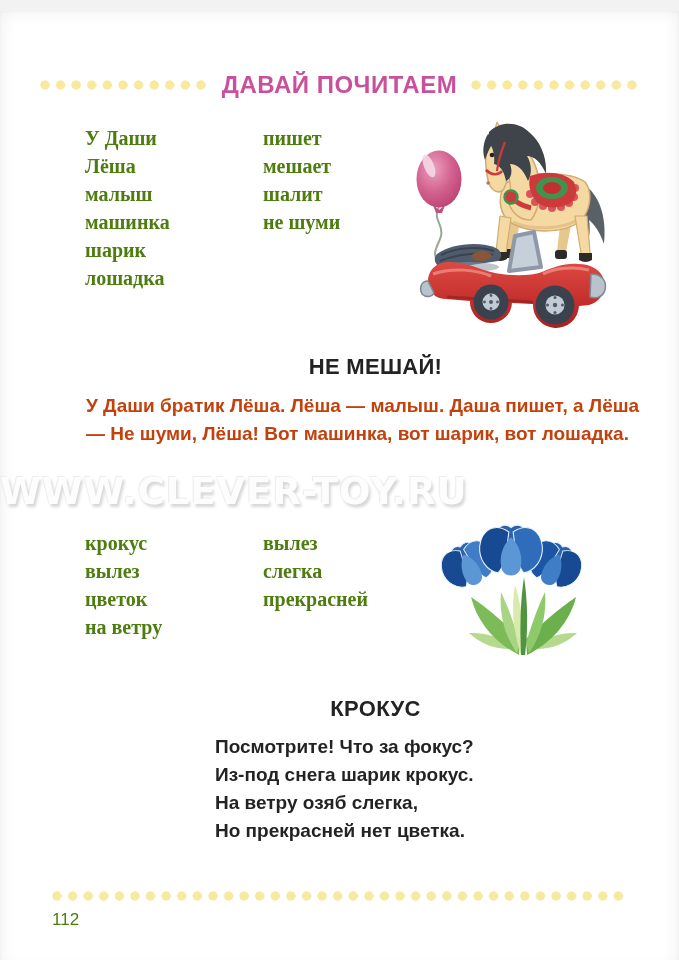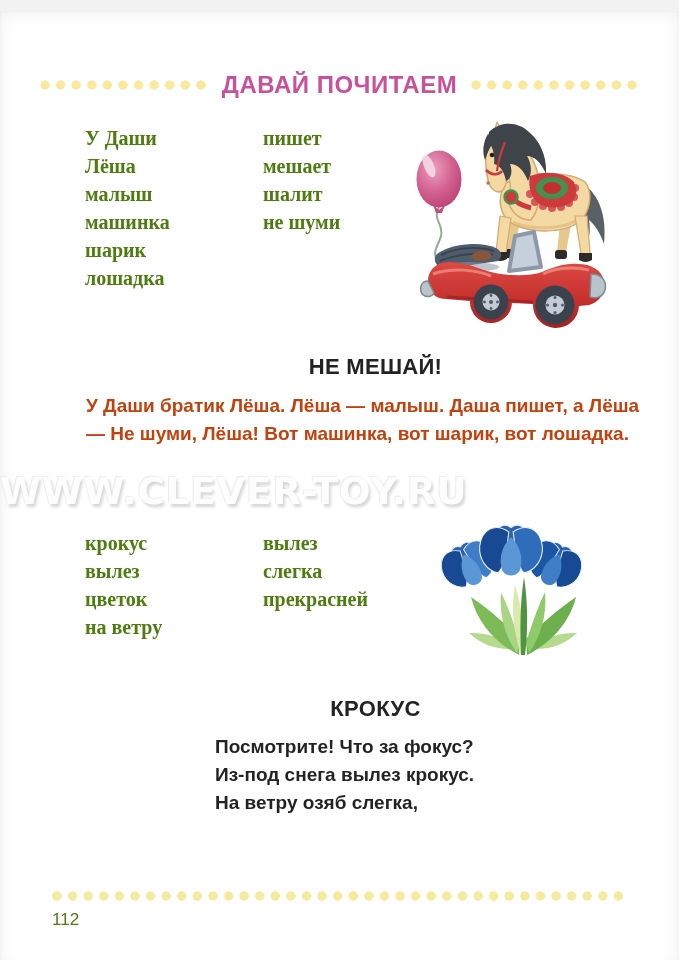--- a/index.html
+++ b/index.html
@@ -252,20 +252,21 @@
       <path d="M-16,-8 C-21,-27 -8,-38 0,-31 C9,-38 21,-27 16,-8 C13,3 7,11 0,13 C-7,11 -13,3 -16,-8 Z" fill="#2a62b0" stroke="#eaf2fb" stroke-width="1"></path>
       <path d="M-2,-27 C-15,-36 -27,-29 -29,-14 C-30,-1 -22,9 -12,11 C-5,4 -4,-12 -2,-27 Z" fill="#174a92" stroke="#eaf2fb" stroke-width="1"></path>
       <path d="M2,-27 C15,-36 27,-29 29,-14 C30,-1 22,9 12,11 C5,4 4,-12 2,-27 Z" fill="#2f6cba" stroke="#eaf2fb" stroke-width="1"></path>
       <path d="M0,-22 C-8,-15 -12,-2 -8,9 C-4,15 4,15 8,9 C12,-2 8,-15 0,-22 Z" fill="#5b97d4"></path>
     </g>
   </svg>
 
   <div class="section-title" style="top:685px;">КРОКУС</div>
   <div class="poem">
     <div>Посмотрите! Что за фокус?</div>
-    <div>Из-под снега вылез крокус.</div>
+    <div>Из-под снега шарик крокус.</div>
     <div>На ветру озяб слегка,</div>
+    <div>Но прекрасней нет цветка.</div>
   </div>
 
   <div class="bottom-dots"></div>
   <div class="page-number">112</div>
 
 </div>
 
 </body></html>

